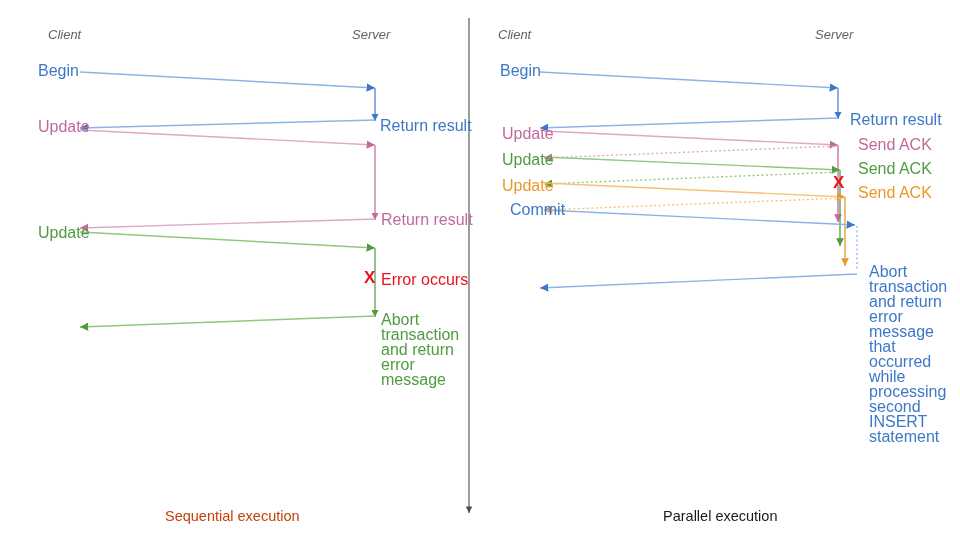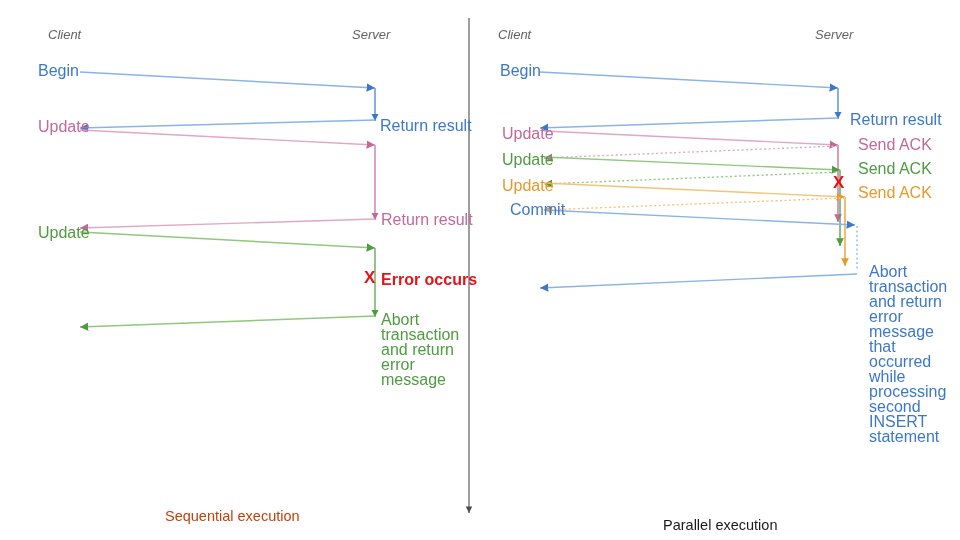--- a/index.html
+++ b/index.html
@@ -133,24 +133,24 @@
       <div class="lane-header" style="left: 48px; top: 27px; color: rgb(99, 99, 99);">Client</div>
       <div class="lane-header" style="left: 352px; top: 27px; color: rgb(99, 99, 99);">Server</div>
       <div class="caption" style="left: 165px; top: 508px; color: #c2410c;">Sequential execution</div>
       <div class="msg-label" style="left: 38px; top: 63px; color: rgb(61, 120, 200);">Begin</div>
       <div class="msg-label" style="left: 380px; top: 118px; color: rgb(61, 120, 200);">Return result</div>
       <div class="msg-label" style="left: 38px; top: 119px; color: rgb(194, 105, 154);">Update</div>
       <div class="msg-label" style="left: 381px; top: 212px; color: rgb(194, 105, 154);">Return result</div>
       <div class="msg-label" style="left: 38px; top: 225px; color: rgb(78, 156, 63);">Update</div>
       <div class="msg-label wrapped" style="left: 381px; top: 312px; color: rgb(78, 156, 63);;max-width:85px;">Abort<br>transaction<br>and return<br>error message</div>
       <div class="err-mark" style="left: 364px; top: 269px; color: rgb(232, 19, 26);">X</div>
-      <div class="msg-label" style="left: 381px; top: 272px; color: rgb(232, 19, 26); font-weight: bold;">Error occurs</div>
+      <div class="msg-label" style="left: 381px; top: 272px; color: rgb(232, 19, 26);">Error occurs</div>
       <div class="lane-header" style="left: 498px; top: 27px; color: rgb(99, 99, 99);">Client</div>
       <div class="lane-header" style="left: 815px; top: 27px; color: rgb(99, 99, 99);">Server</div>
-      <div class="caption" style="left: 663px; top: 508px; color: rgb(26, 26, 26); margin-top: 9px;">Parallel execution</div>
+      <div class="caption" style="left: 663px; top: 508px; color: rgb(26, 26, 26);">Parallel execution</div>
       <div class="msg-label" style="left: 500px; top: 63px; color: rgb(61, 120, 200);">Begin</div>
       <div class="msg-label" style="left: 850px; top: 112px; color: rgb(61, 120, 200);">Return result</div>
       <div class="msg-label" style="left: 502px; top: 126px; color: rgb(194, 105, 154);">Update</div>
       <div class="msg-label" style="left: 858px; top: 137px; color: rgb(194, 105, 154);">Send ACK</div>
       <div class="msg-label" style="left: 502px; top: 152px; color: rgb(78, 156, 63);">Update</div>
       <div class="msg-label" style="left: 858px; top: 161px; color: rgb(78, 156, 63);">Send ACK</div>
       <div class="msg-label" style="left: 502px; top: 178px; color: rgb(232, 153, 44);">Update</div>
       <div class="msg-label" style="left: 858px; top: 185px; color: rgb(232, 153, 44);">Send ACK</div>
       <div class="msg-label" style="left: 494px; top: 202px; color: rgb(61, 120, 200); margin-left: 16px;">Commit</div>
       <div class="msg-label wrapped" style="left: 869px; top: 264px; color: rgb(61, 120, 200);;max-width:85px;">Abort<br>transaction<br>and return<br>error message<br>that occurred<br>while<br>processing<br>second<br>INSERT<br>statement</div>

